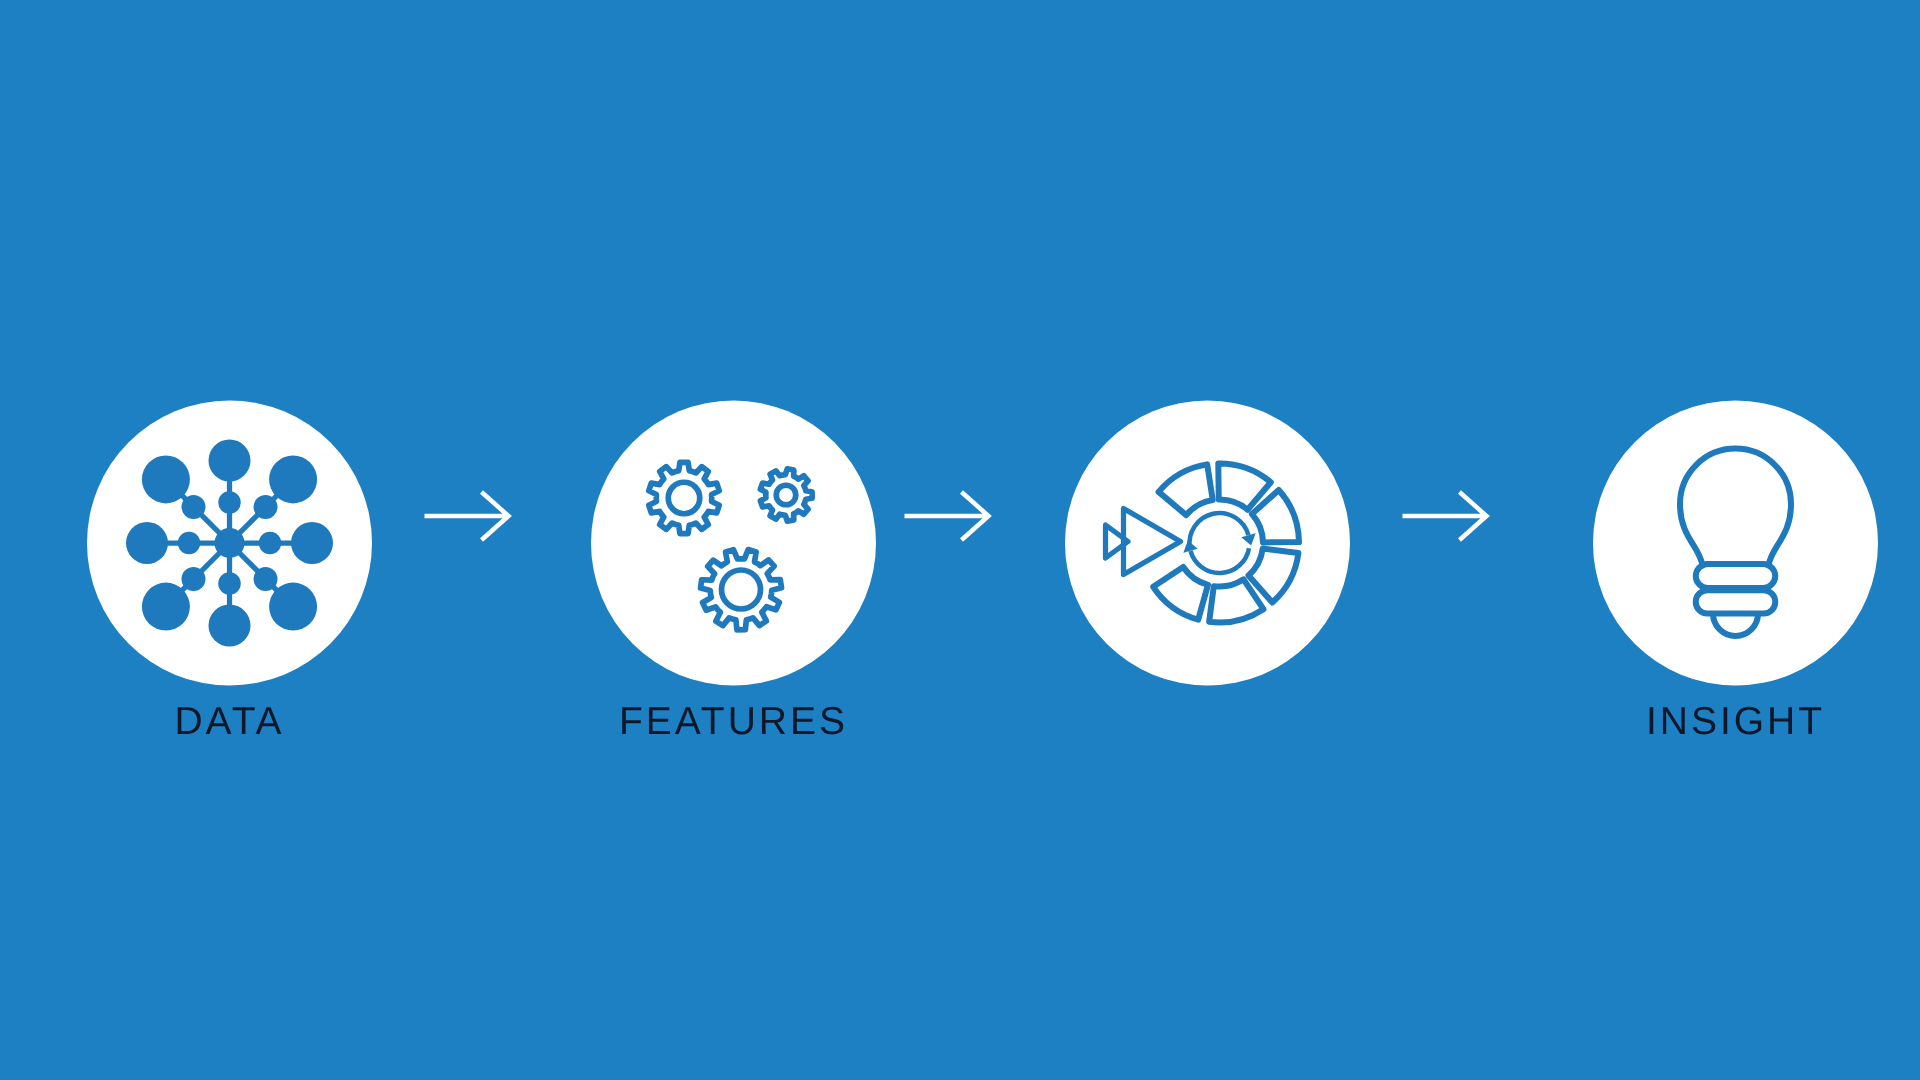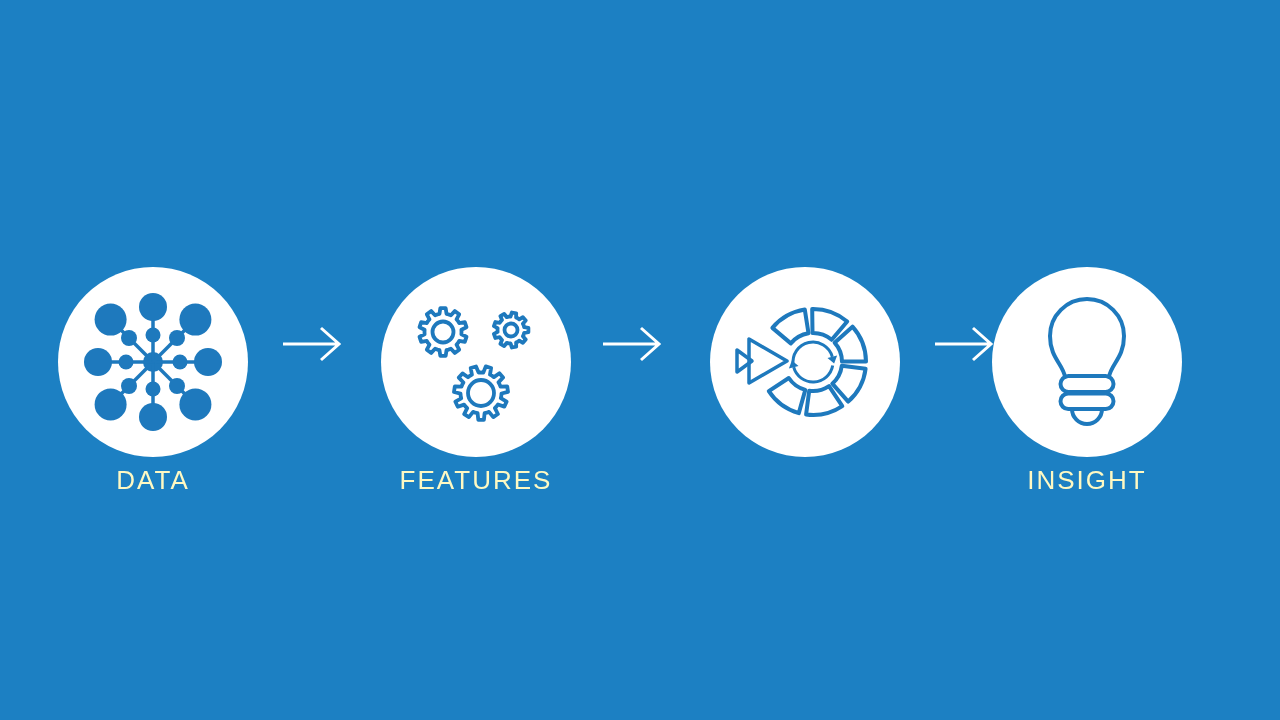--- a/index.html
+++ b/index.html
@@ -9,21 +9,21 @@
     font-family:"Liberation Sans", sans-serif;
   }
   .stage{position:absolute;top:267px;width:190px;}
   .circle{
     width:190px;height:190px;border-radius:50%;background:#ffffff;
     display:flex;align-items:center;justify-content:center;
   }
   .circle svg{display:block;}
   .stage-label{
     position:absolute;top:200px;left:-40px;width:270px;
-    text-align:center;color:#fef9c3;font-size:26px;font-weight:400;
+    text-align:center;color:#0f172a;font-size:26px;font-weight:400;
     letter-spacing:2px;line-height:1;
   }
   .arrow{position:absolute;top:326px;width:62px;height:36px;}
   .ic{stroke:#1E79BD;fill:none;}
 </style>
 </head>
 <body>
 
 <div id="canvas">
 
@@ -59,21 +59,21 @@
           </g>
       </svg>
     </div>
     <div class="stage-label">DATA</div>
   </div>
 
   <svg class="arrow" style="left:282px" viewBox="0 0 62 36">
     <path d="M1,18 L56,18 M39,2 L57,18 L39,34" stroke="#ffffff" stroke-width="3" fill="none"></path>
   </svg>
 
-  <div class="stage" style="left:381px">
+  <div class="stage" style="left:394px">
     <div class="circle">
       <svg viewBox="-95 -95 190 190" width="190" height="190">
         <g class="ic" stroke-width="3.8" stroke-linejoin="round">
           <g transform="translate(-33 -30)">
               <path id="gearA" d="M18.5,0.0L18.4,2.3L23.5,4.8L21.8,9.9L16.2,8.9L15.0,10.9L13.5,12.7L16.2,17.7L11.8,20.9L7.9,16.7L5.7,17.6L3.5,18.2L2.7,23.8L-2.7,23.8L-3.5,18.2L-5.7,17.6L-7.9,16.7L-11.8,20.9L-16.2,17.7L-13.5,12.7L-15.0,10.9L-16.2,8.9L-21.8,9.9L-23.5,4.8L-18.4,2.3L-18.5,0.0L-18.4,-2.3L-23.5,-4.8L-21.8,-9.9L-16.2,-8.9L-15.0,-10.9L-13.5,-12.7L-16.2,-17.7L-11.8,-20.9L-7.9,-16.7L-5.7,-17.6L-3.5,-18.2L-2.7,-23.8L2.7,-23.8L3.5,-18.2L5.7,-17.6L7.9,-16.7L11.8,-20.9L16.2,-17.7L13.5,-12.7L15.0,-10.9L16.2,-8.9L21.8,-9.9L23.5,-4.8L18.4,-2.3Z"></path>
               <circle r="10.5"></circle>
             </g>
           <g transform="translate(35 -32)">
               <path id="gearB" d="M12.7,4.6L11.9,6.3L14.7,9.5L11.9,12.8L8.3,10.6L6.8,11.7L5.1,12.5L5.2,16.7L0.9,17.5L-0.5,13.5L-2.3,13.3L-4.2,12.8L-6.8,16.1L-10.6,13.9L-9.0,10.0L-10.3,8.7L-11.4,7.2L-15.6,8.0L-17.1,3.9L-13.4,1.9L-13.5,0.0L-13.4,-1.9L-17.1,-3.9L-15.6,-8.0L-11.4,-7.2L-10.3,-8.7L-9.0,-10.0L-10.6,-13.9L-6.8,-16.1L-4.2,-12.8L-2.3,-13.3L-0.5,-13.5L0.9,-17.5L5.2,-16.7L5.1,-12.5L6.8,-11.7L8.3,-10.6L11.9,-12.8L14.7,-9.5L11.9,-6.3L12.7,-4.6L13.2,-2.8L17.4,-2.2L17.4,2.2L13.2,2.8Z"></path>
               <circle r="6.5"></circle>
@@ -119,21 +119,21 @@
           </g>
         </g>
       </svg>
     </div>
   </div>
 
   <svg class="arrow" style="left:934px" viewBox="0 0 62 36">
     <path d="M1,18 L56,18 M39,2 L57,18 L39,34" stroke="#ffffff" stroke-width="3" fill="none"></path>
   </svg>
 
-  <div class="stage" style="left:992px">
+  <div class="stage" style="left:1062px">
     <div class="circle">
       <svg viewBox="-95 -95 190 190" width="190" height="190">
         <g class="ic" stroke-width="4">
           <path d="M-22,15 C-24,2 -37,-4 -37,-26 A37,37 0 1 1 37,-26 C37,-4 24,2 22,15" stroke-linecap="round"></path>
           <rect x="-26.5" y="14" width="53" height="16" rx="8"></rect>
           <rect x="-26.5" y="31.5" width="53" height="15.5" rx="7.7"></rect>
           <path d="M-15,47 A15,15 0 0 0 15,47"></path>
         </g>
       </svg>
     </div>

